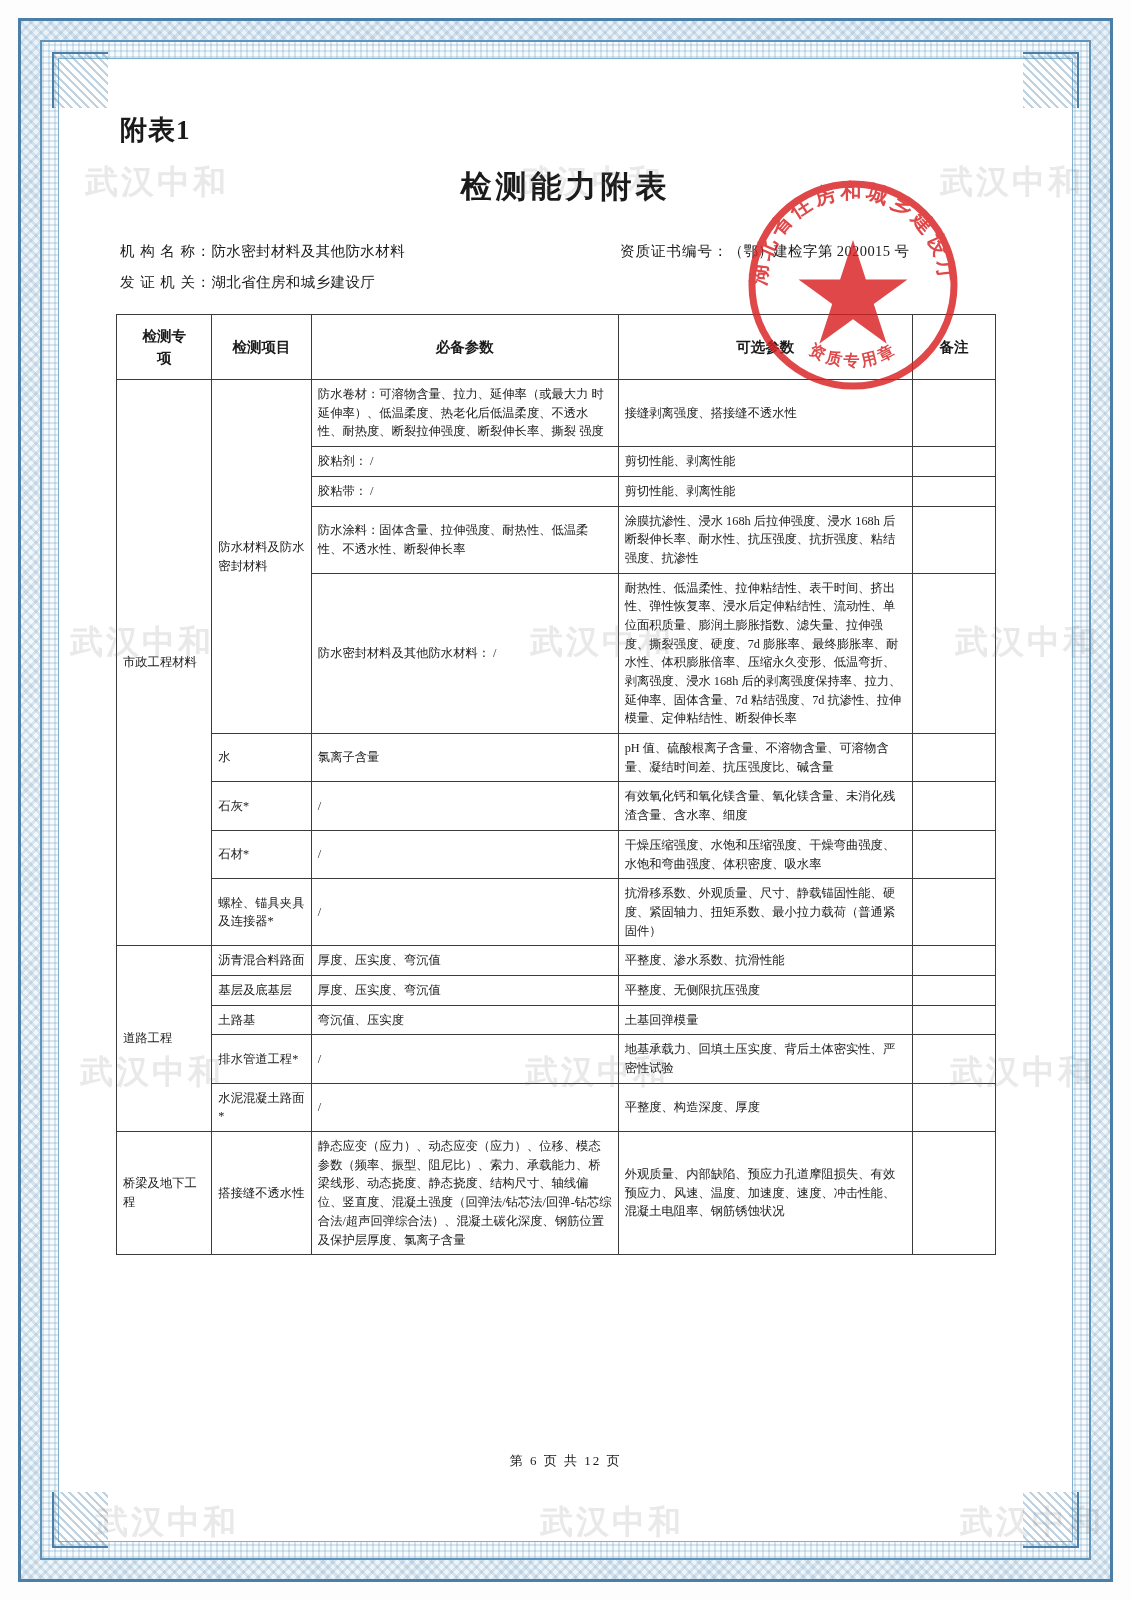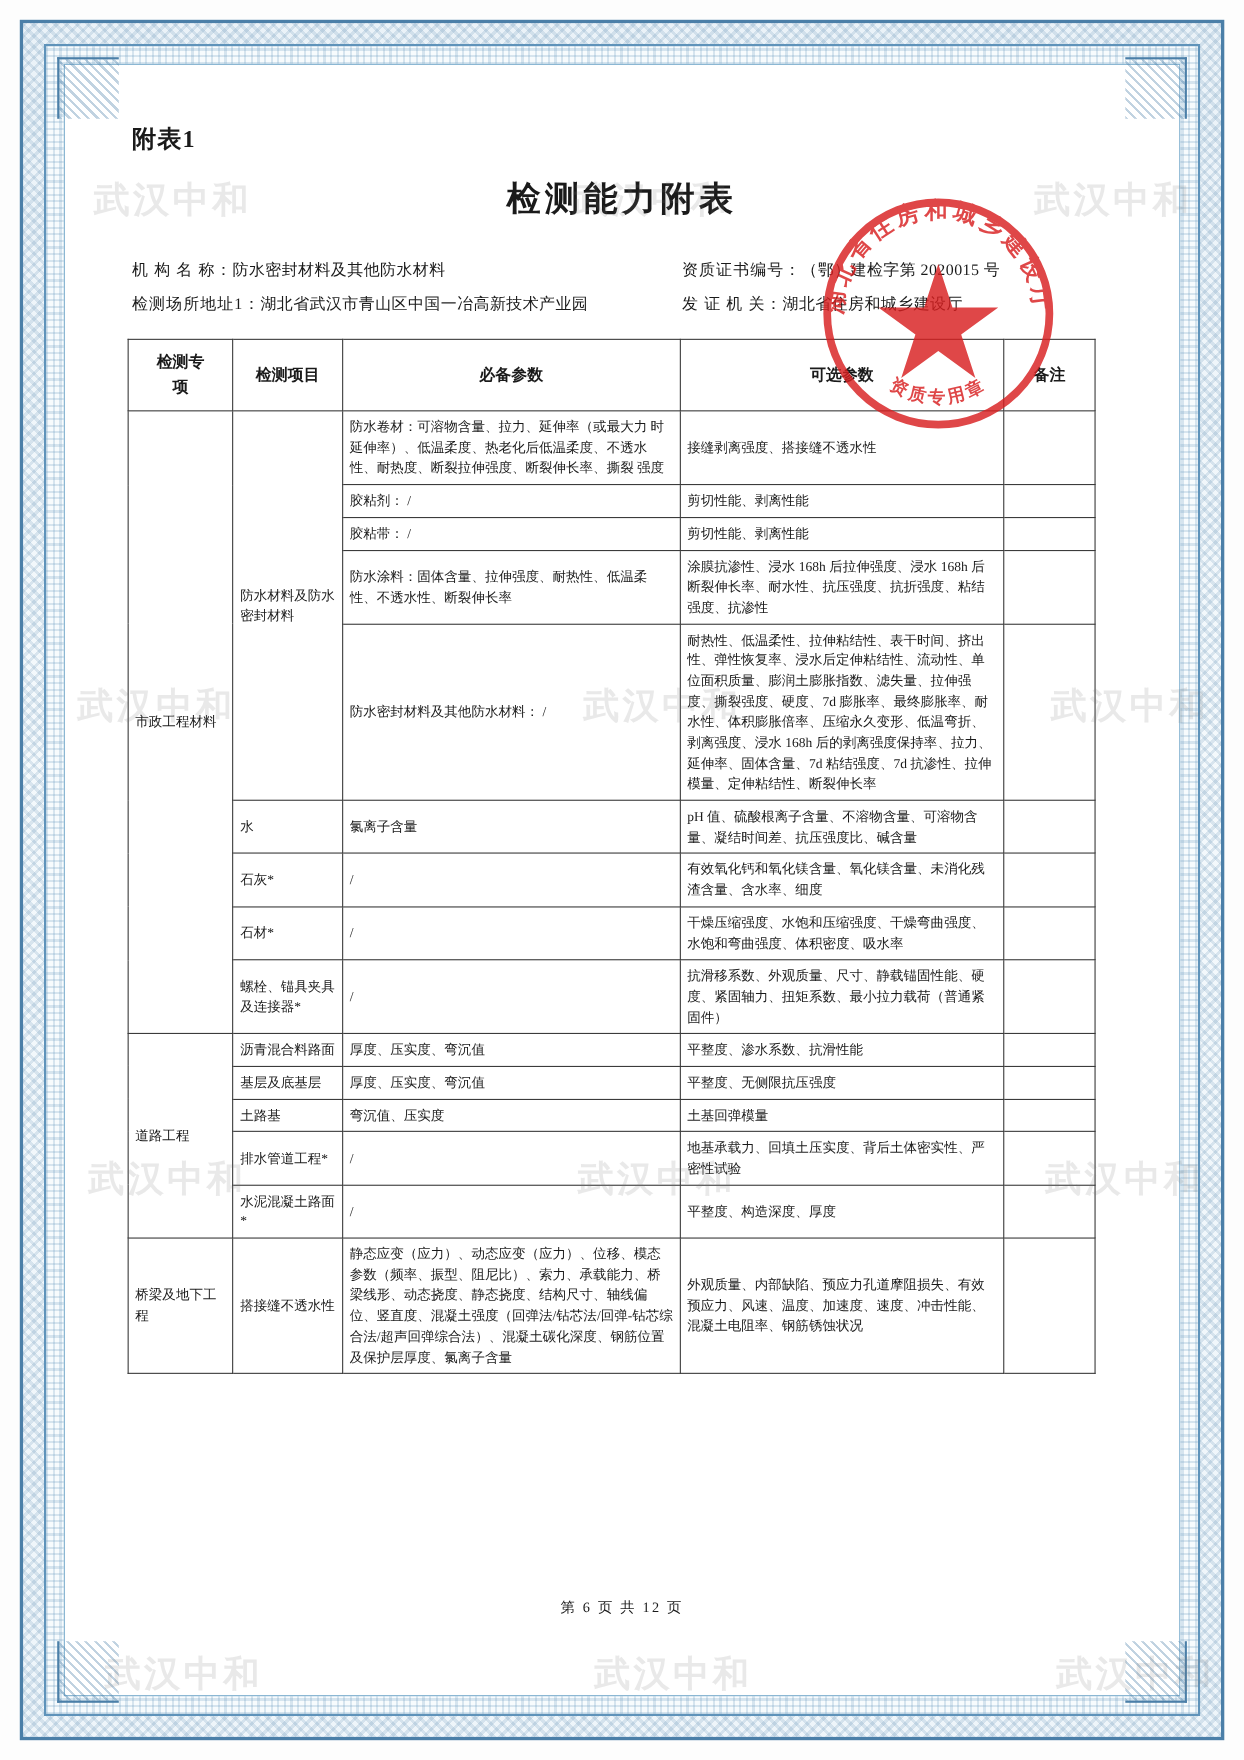--- a/index.html
+++ b/index.html
@@ -107,21 +107,21 @@
     font-family: "Liberation Sans", sans-serif;
     font-size: 33px;
     font-weight: 700;
     color: rgba(120,120,120,0.16);
     white-space: nowrap;
     letter-spacing: 3px;
   }
 
   
   .attach-label {
-    font-size: 22px;
+    font-size: 27px;
     font-weight: 700;
     margin: 0 0 18px 20px;
     letter-spacing: 1px;
   }
   .doc-title {
     text-align: center;
     font-size: 31px;
     font-weight: 700;
     letter-spacing: 4px;
     margin: 6px 0 34px 0;
@@ -220,24 +220,20 @@
         <span class="meta-label">机 构 名 称：</span>
         <span class="meta-value">防水密封材料及其他防水材料</span>
       </div>
       <div class="meta-right">
         <span class="meta-label">资质证书编号：</span>
         <span class="meta-value">（鄂）建检字第 2020015 号</span>
       </div>
     </div>
 
     <div class="meta-row">
-      <div class="meta-left">
-        <span class="meta-label">检测场所地址1：</span>
-        <span class="meta-value">湖北省武汉市青山区中国一冶高新技术产业园</span>
-      </div>
       <div class="meta-right">
         <span class="meta-label">发 证 机 关：</span>
         <span class="meta-value">湖北省住房和城乡建设厅</span>
       </div>
     </div>
 
     <table class="cap">
       <colgroup>
         <col class="col1">
           <col class="col2">

